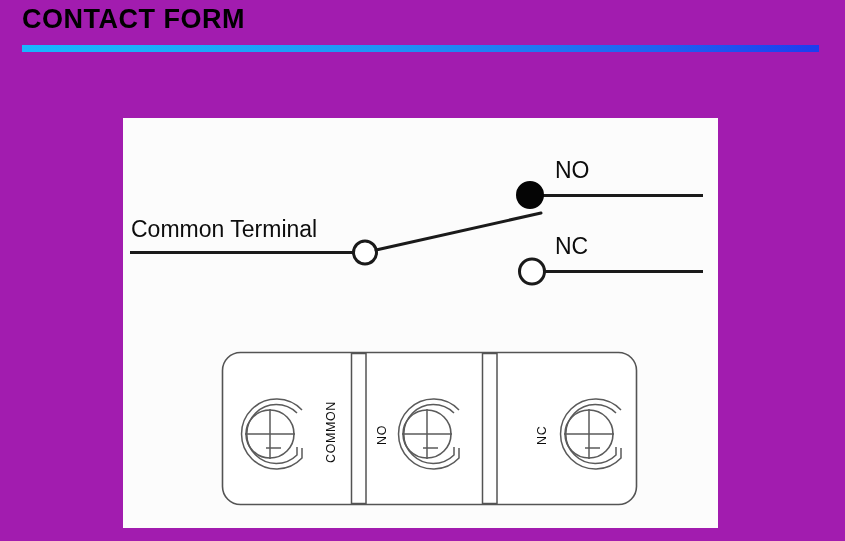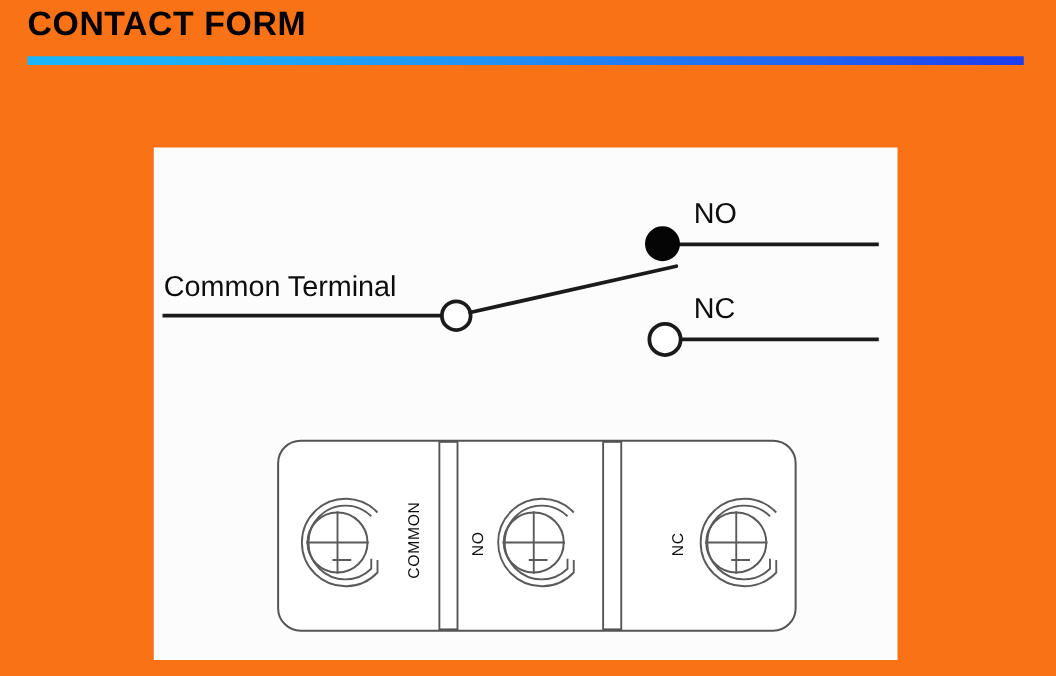--- a/index.html
+++ b/index.html
@@ -9,21 +9,21 @@
     background: #ffffff;
   }
   body {
     font-family: "Liberation Sans", sans-serif;
     color: #000000;
   }
   #page {
     position: relative;
     width: 845px;
     height: 541px;
-    background: #f97316;
+    background: #a21caf;
     overflow: hidden;
   }
 
   
   #slide-title {
     position: absolute;
     left: 22px;
     top: 4px;
     font-size: 27px;
     font-weight: bold;

